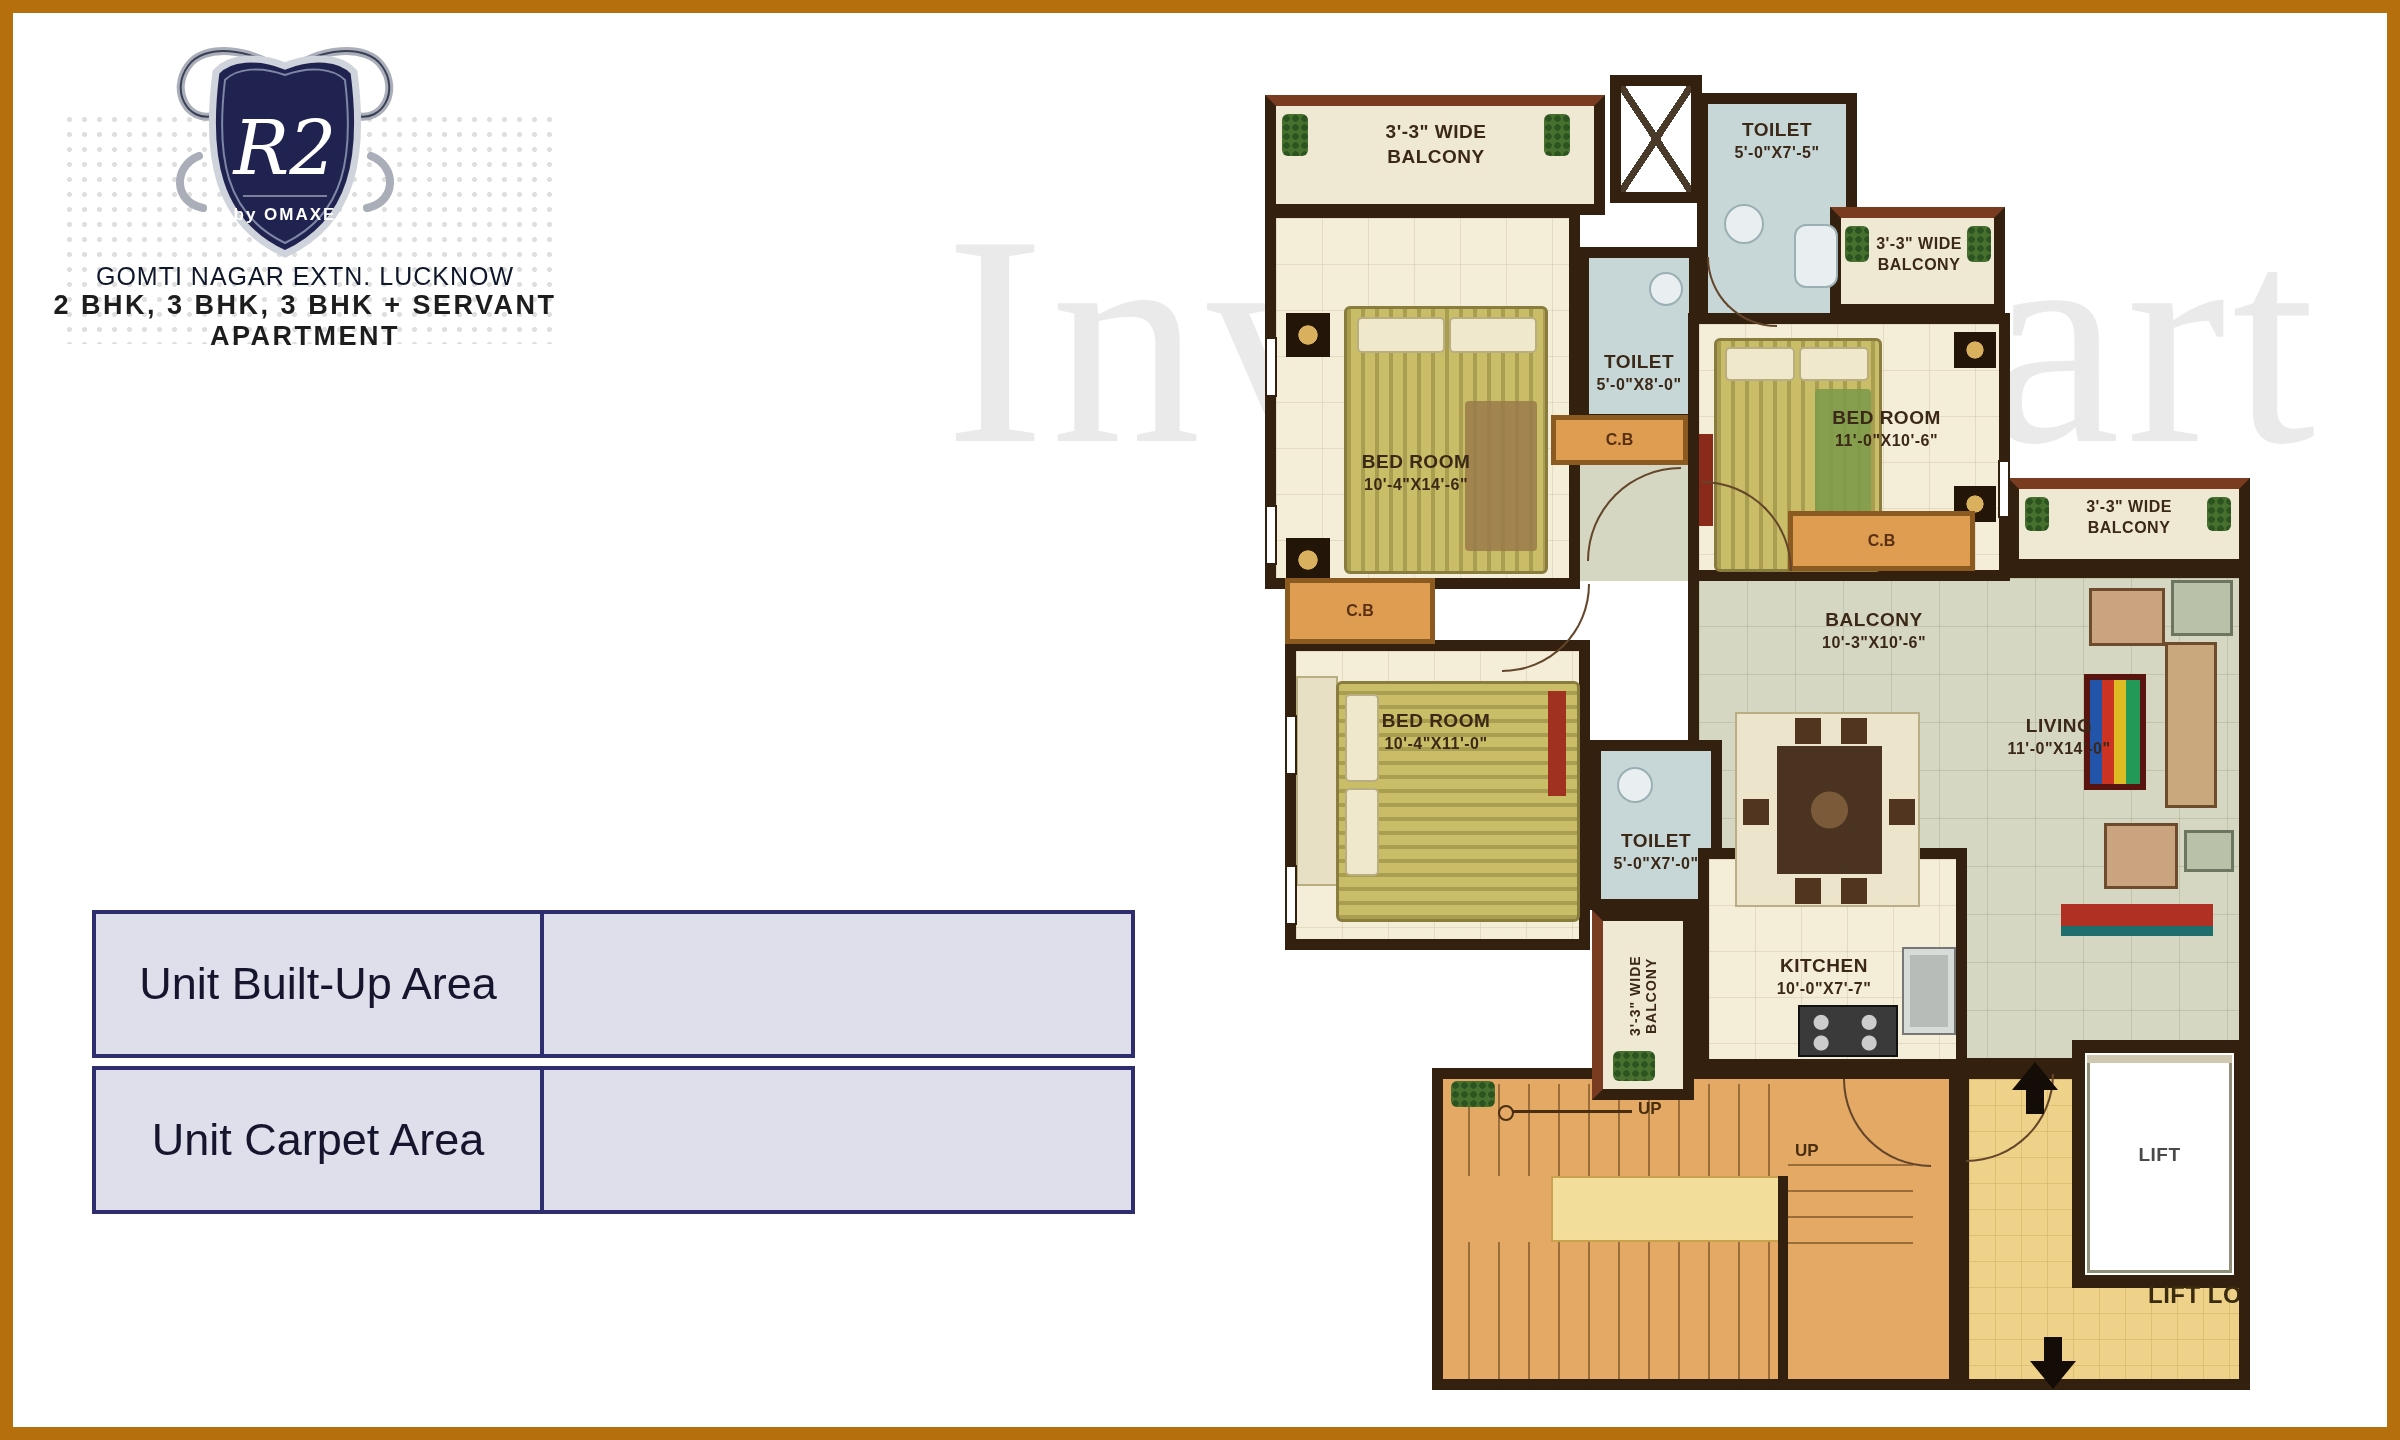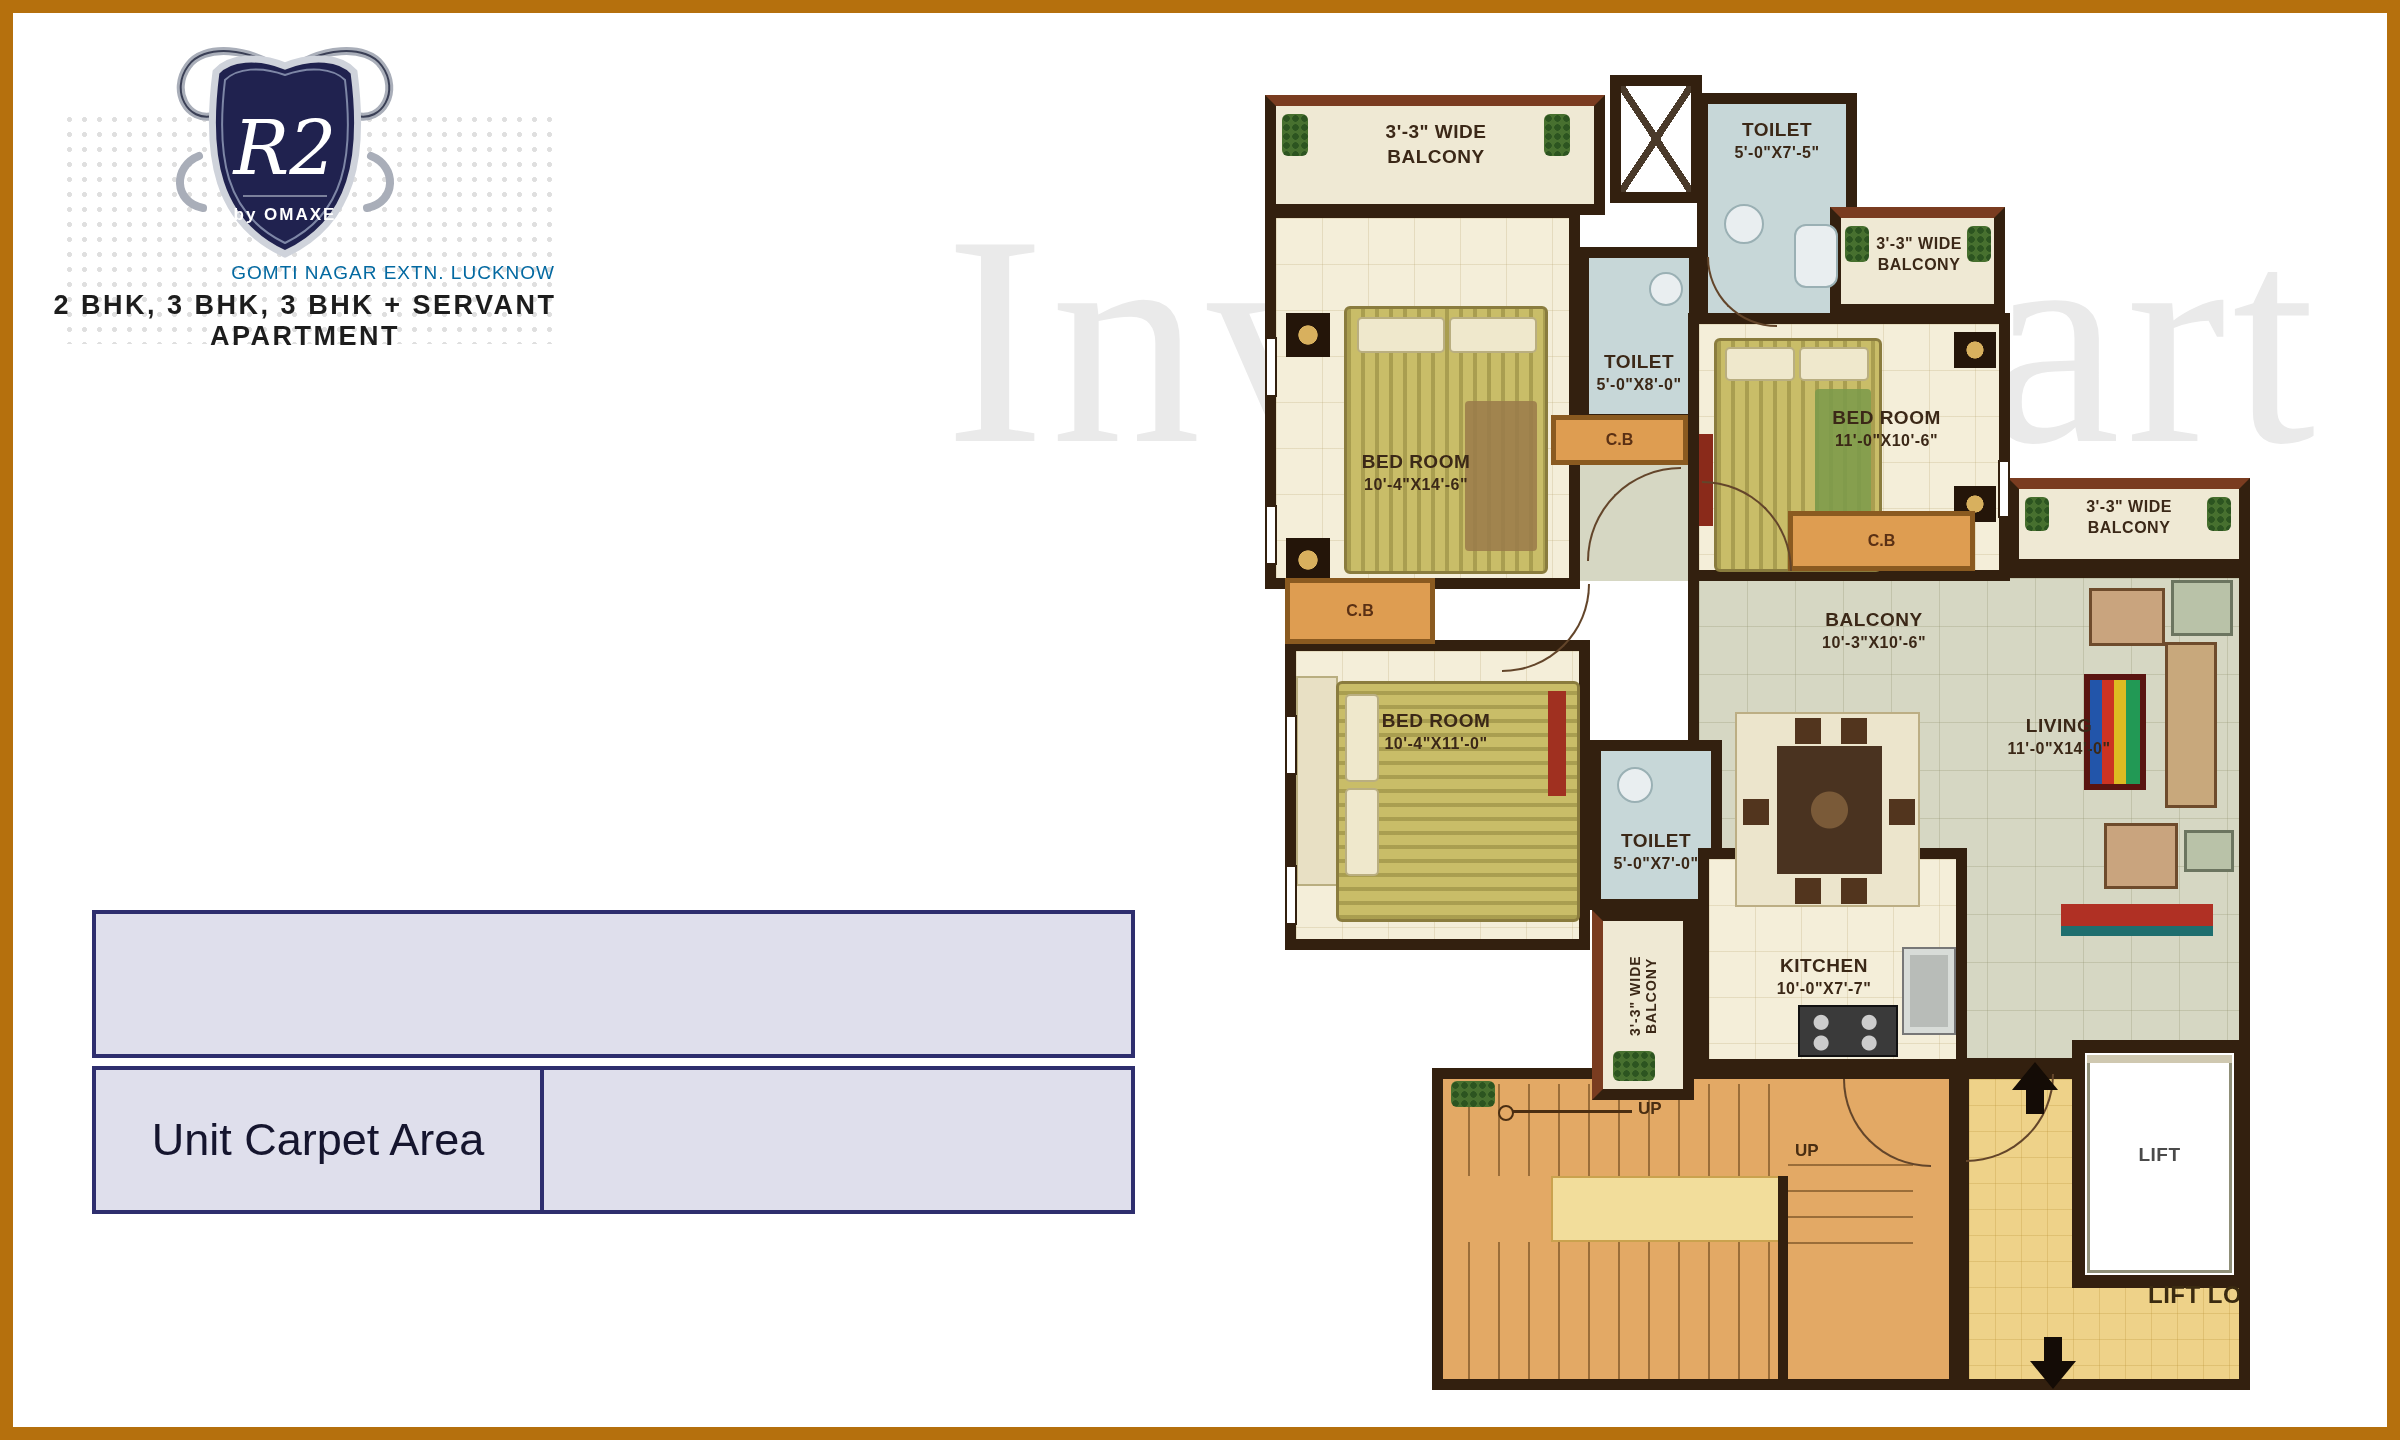--- a/index.html
+++ b/index.html
@@ -9,22 +9,22 @@
 
   
   .watermark{position:absolute;left:945px;top:190px;font-family:"Liberation Serif",serif;
     font-size:300px;line-height:1;color:#eaeaea;letter-spacing:6px;z-index:1;white-space:nowrap;}
 
   
   .halftone{position:absolute;left:62px;top:112px;width:492px;height:232px;z-index:2;
     background-image:radial-gradient(circle,#bfbfbf 2.2px,transparent 2.8px);
     background-size:15px 15px;opacity:.5;}
   .logo-wrap{position:absolute;left:155px;top:34px;width:260px;height:240px;z-index:3;}
-  .loc-text{position:absolute;left:55px;top:262px;width:500px;text-align:right;z-index:3;
-    font-size:19px;letter-spacing:1px;color:#0369a1;}
+  .loc-text{position:absolute;left:55px;top:262px;width:500px;text-align:center;z-index:3;
+    font-size:25px;letter-spacing:1px;color:#0f172a;}
   .tagline{position:absolute;left:40px;top:290px;width:530px;text-align:center;z-index:3;
     font-size:27px;font-weight:bold;letter-spacing:2.5px;color:#1d1d1d;}
 
   
   .area-table{position:absolute;left:92px;top:910px;width:1043px;z-index:3;}
   .trow{position:relative;width:100%;height:148px;margin-bottom:8px;background:#dfdfec;
     border:4px solid #2e2e6e;box-sizing:border-box;display:flex;}
   .tcell-label{width:448px;display:flex;align-items:center;justify-content:center;
     font-size:45px;color:#15152e;border-right:4px solid #2e2e6e;box-sizing:border-box;}
   .tcell-value{flex:1;display:flex;align-items:center;justify-content:center;
@@ -106,20 +106,21 @@
     <text x="130" y="140" font-family="DejaVu Serif" font-style="italic" font-size="74" fill="#ffffff" text-anchor="middle">R2</text>
     <line x1="88" y1="162" x2="172" y2="162" stroke="#9aa0b5" stroke-width="1.5"></line>
     <text x="130" y="186" font-family="Liberation Sans" font-size="17" font-weight="bold" letter-spacing="2" fill="#ffffff" text-anchor="middle">by OMAXE</text>
   </svg>
 </div>
 <div class="loc-text">GOMTI NAGAR EXTN. LUCKNOW</div>
 <div class="tagline">2 BHK, 3 BHK, 3 BHK + SERVANT APARTMENT</div>
 
 <div class="area-table">
   <div class="trow">
+    <div class="tcell-label">Unit Built-Up Area</div>
   </div>
   <div class="trow">
     <div class="tcell-label">Unit Carpet Area</div>
   </div>
 </div>
 
 <div class="plan">
 
   <div style="position:absolute;left:313px;top:344px;width:122px;height:162px;background:#d6d7c3;"></div>
 

